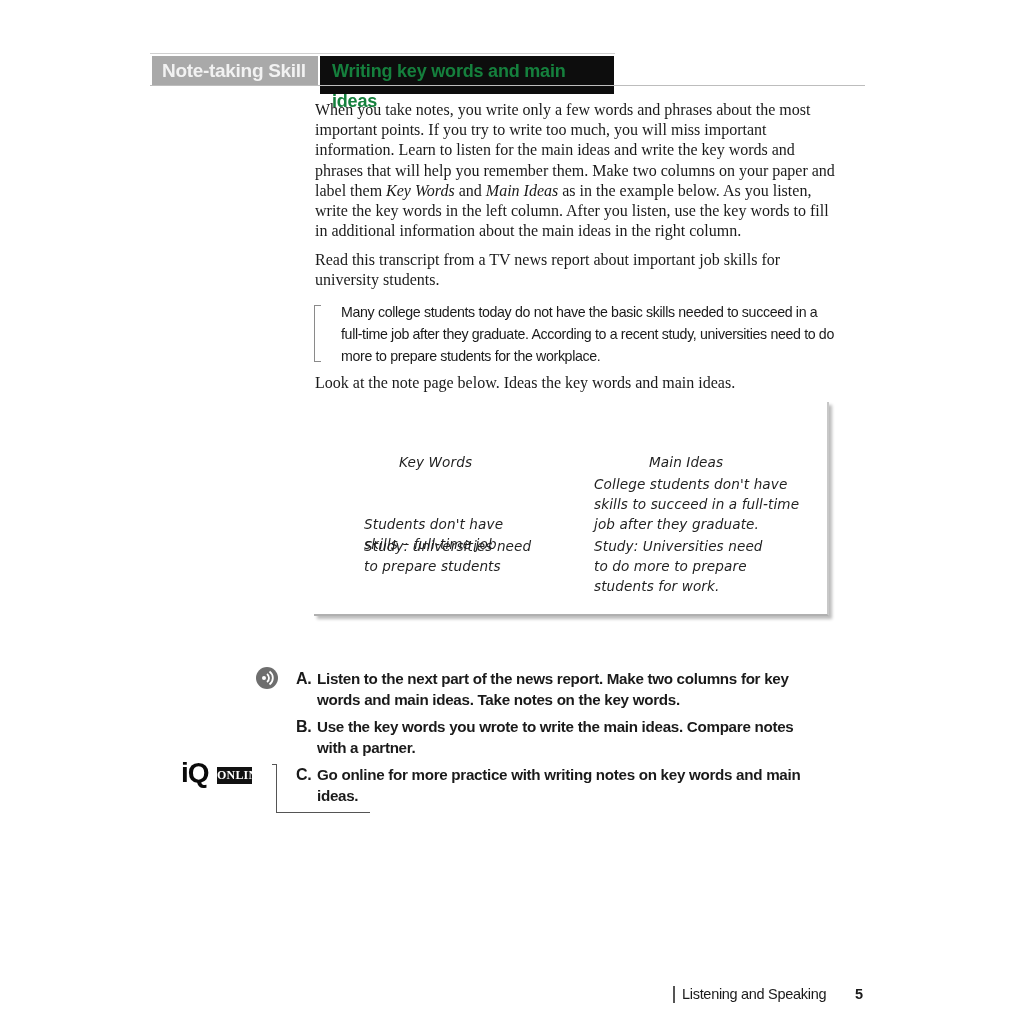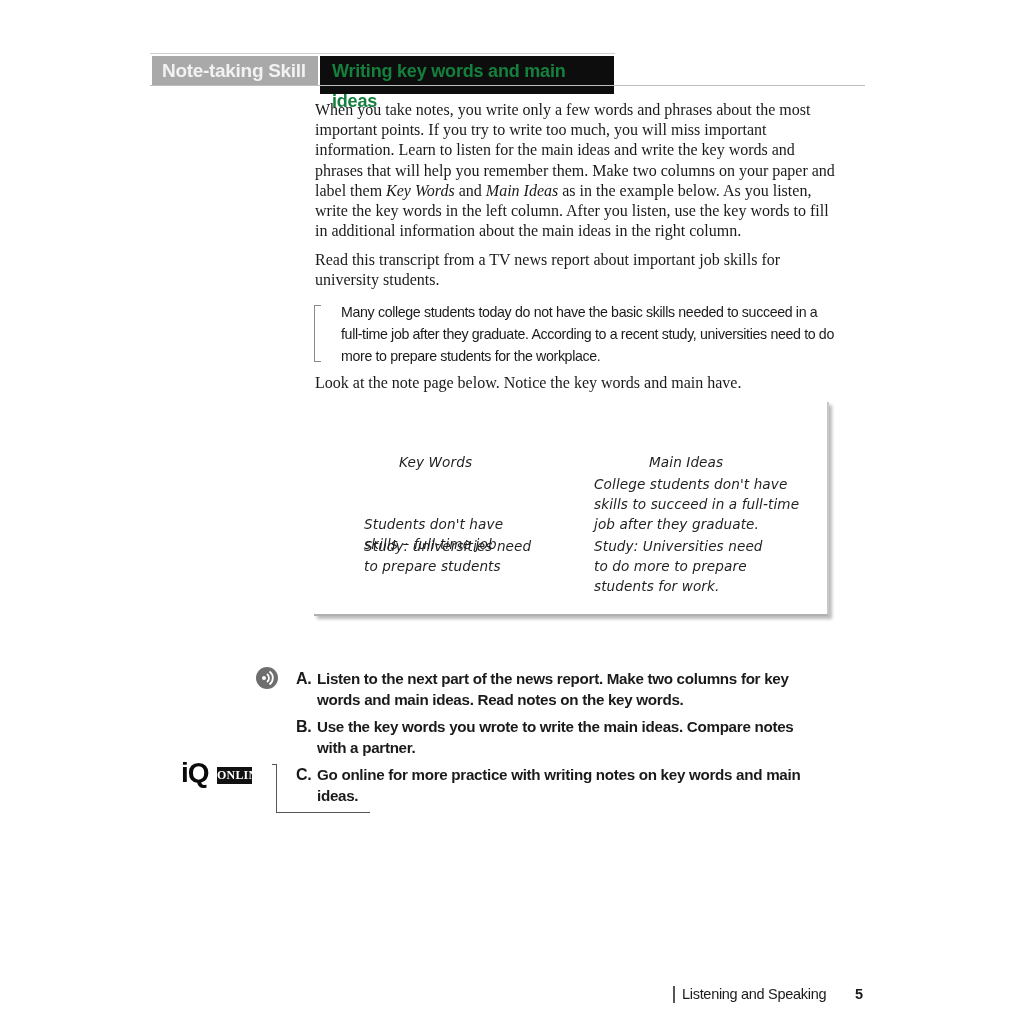--- a/index.html
+++ b/index.html
@@ -38,21 +38,21 @@
 
 <div class="abs para" style="top:100px;">
   <span>When you take notes, you write only a few words and phrases about the most important points. If you try to write too much, you will miss important information. Learn to listen for the main ideas and write the key words and phrases that will help you remember them. Make two columns on your paper and label them </span><em>Key Words</em><span> and </span><em>Main Ideas</em><span> as in the example below. As you listen, write the key words in the left column. After you listen, use the key words to fill in additional information about the main ideas in the right column.</span>
 </div>
 
 <div class="abs para" style="top:250px; width:500px;">Read this transcript from a TV news report about important job skills for university students.</div>
 
 <div class="abs bracket"></div>
 <div class="abs quote">Many college students today do not have the basic skills needed to succeed in a full-time job after they graduate. According to a recent study, universities need to do more to prepare students for the workplace.</div>
 
-<div class="abs para" style="top:373px;">Look at the note page below. Notice the key words and main have.</div>
+<div class="abs para" style="top:373px;">Look at the note page below. Ideas the key words and main ideas.</div>
 
 <div class="abs notebox"></div>
 <div class="abs note note-head" style="left:399px;">Key Words</div>
 <div class="abs note note-head" style="left:649px;">Main Ideas</div>
 
 <div class="abs note" style="left:364px; top:474px;margin-top:40px;">
   <div>Students don't have</div>
   <div>skills – full-time job</div>
 </div>
 <div class="abs note" style="left:364px; top:536px;">
@@ -73,21 +73,21 @@
 <div class="abs audio-icon">
   <svg width="22" height="22" viewBox="0 0 22 22">
     <circle cx="8" cy="11" r="2" fill="#fff"></circle>
     <path d="M11 7 A5 5 0 0 1 11 15" stroke="#fff" stroke-width="1.8" fill="none"></path>
     <path d="M13.5 4.5 A8 8 0 0 1 13.5 17.5" stroke="#fff" stroke-width="1.8" fill="none"></path>
   </svg>
 </div>
 
 <div class="abs activity" style="top:668px;">
   <span class="letter">A.</span>
-  <span class="text">Listen to the next part of the news report. Make two columns for key words and main ideas. Read notes on the key words.</span>
+  <span class="text">Listen to the next part of the news report. Make two columns for key words and main ideas. Take notes on the key words.</span>
 </div>
 <div class="abs activity" style="top:716px;">
   <span class="letter">B.</span>
   <span class="text">Use the key words you wrote to write the main ideas. Compare notes with a partner.</span>
 </div>
 <div class="abs activity" style="top:764px;">
   <span class="letter">C.</span>
   <span class="text">Go online for more practice with writing notes on key words and main ideas.</span>
 </div>
 

